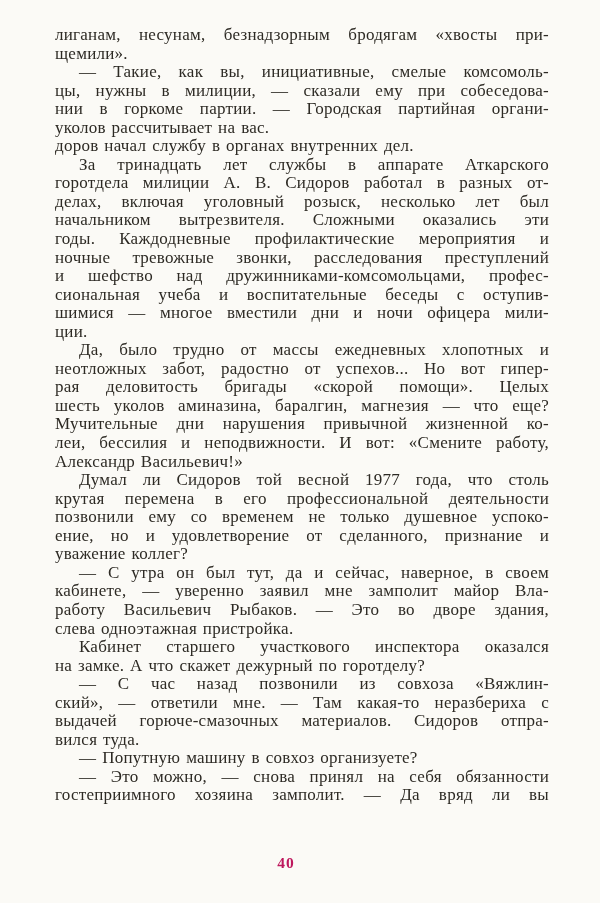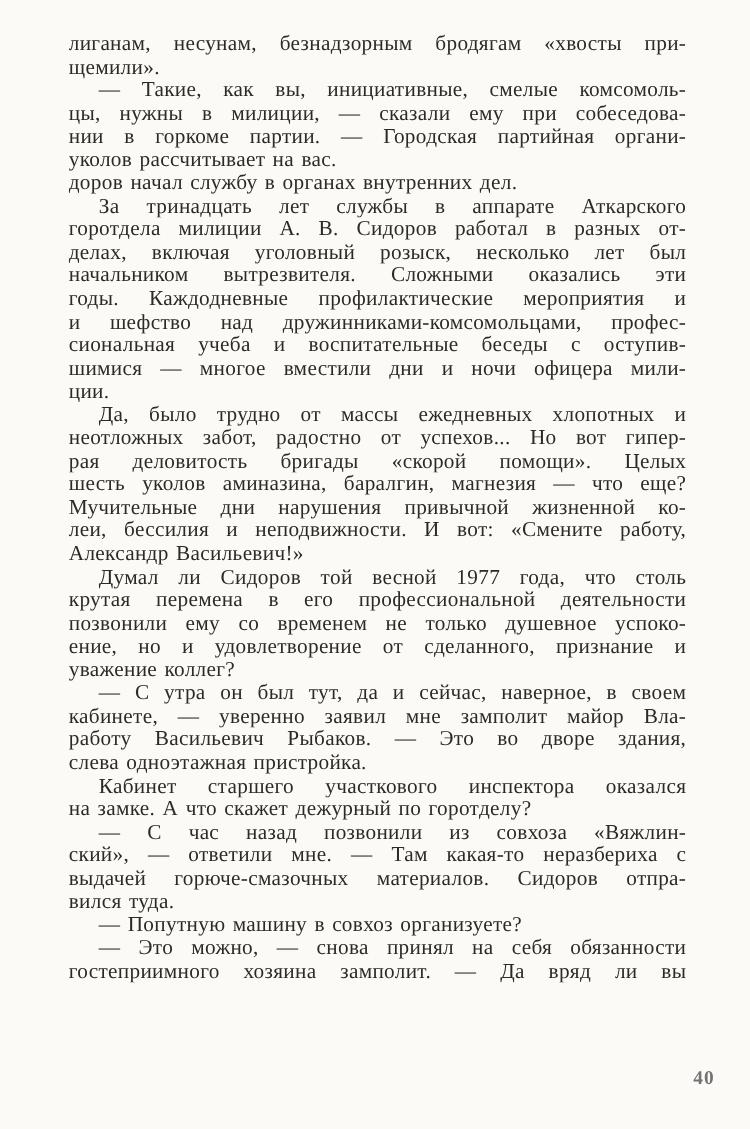--- a/index.html
+++ b/index.html
@@ -37,44 +37,45 @@
     text-align-last: justify;
   }
   .line.indent {
     text-indent: 24px;
   }
   .page-number {
     position: absolute;
     top: 854px;
     left: 0;
     width: 572px; 
-    text-align: right;
+    text-align: center;
     font-size: 15.5px;
     font-weight: bold;
     letter-spacing: 1px;
-    color: #737373;
+    color: #be185d;
   }
 </style>
 </head>
 <body>
 
 <div class="page">
   <div class="text-column">
       <div class="line fill">лиганам, несунам, безнадзорным бродягам «хвосты при-</div>
       <div class="line">щемили».</div>
       <div class="line indent fill">— Такие, как вы, инициативные, смелые комсомоль-</div>
       <div class="line fill">цы, нужны в милиции, — сказали ему при собеседова-</div>
       <div class="line fill">нии в горкоме партии. — Городская партийная органи-</div>
       <div class="line">уколов рассчитывает на вас.</div>
       <div class="line">доров начал службу в органах внутренних дел.</div>
       <div class="line indent fill">За тринадцать лет службы в аппарате Аткарского</div>
       <div class="line fill">горотдела милиции А. В. Сидоров работал в разных от-</div>
       <div class="line fill">делах, включая уголовный розыск, несколько лет был</div>
       <div class="line fill">начальником вытрезвителя. Сложными оказались эти</div>
       <div class="line fill">годы. Каждодневные профилактические мероприятия и</div>
+      <div class="line fill">ночные тревожные звонки, расследования преступлений</div>
       <div class="line fill">и шефство над дружинниками-комсомольцами, профес-</div>
       <div class="line fill">сиональная учеба и воспитательные беседы с оступив-</div>
       <div class="line fill">шимися — многое вместили дни и ночи офицера мили-</div>
       <div class="line">ции.</div>
       <div class="line indent fill">Да, было трудно от массы ежедневных хлопотных и</div>
       <div class="line fill">неотложных забот, радостно от успехов... Но вот гипер-</div>
       <div class="line fill">рая деловитость бригады «скорой помощи». Целых</div>
       <div class="line fill">шесть уколов аминазина, баралгин, магнезия — что еще?</div>
       <div class="line fill">Мучительные дни нарушения привычной жизненной ко-</div>
       <div class="line fill">леи, бессилия и неподвижности. И вот: «Смените работу,</div>

